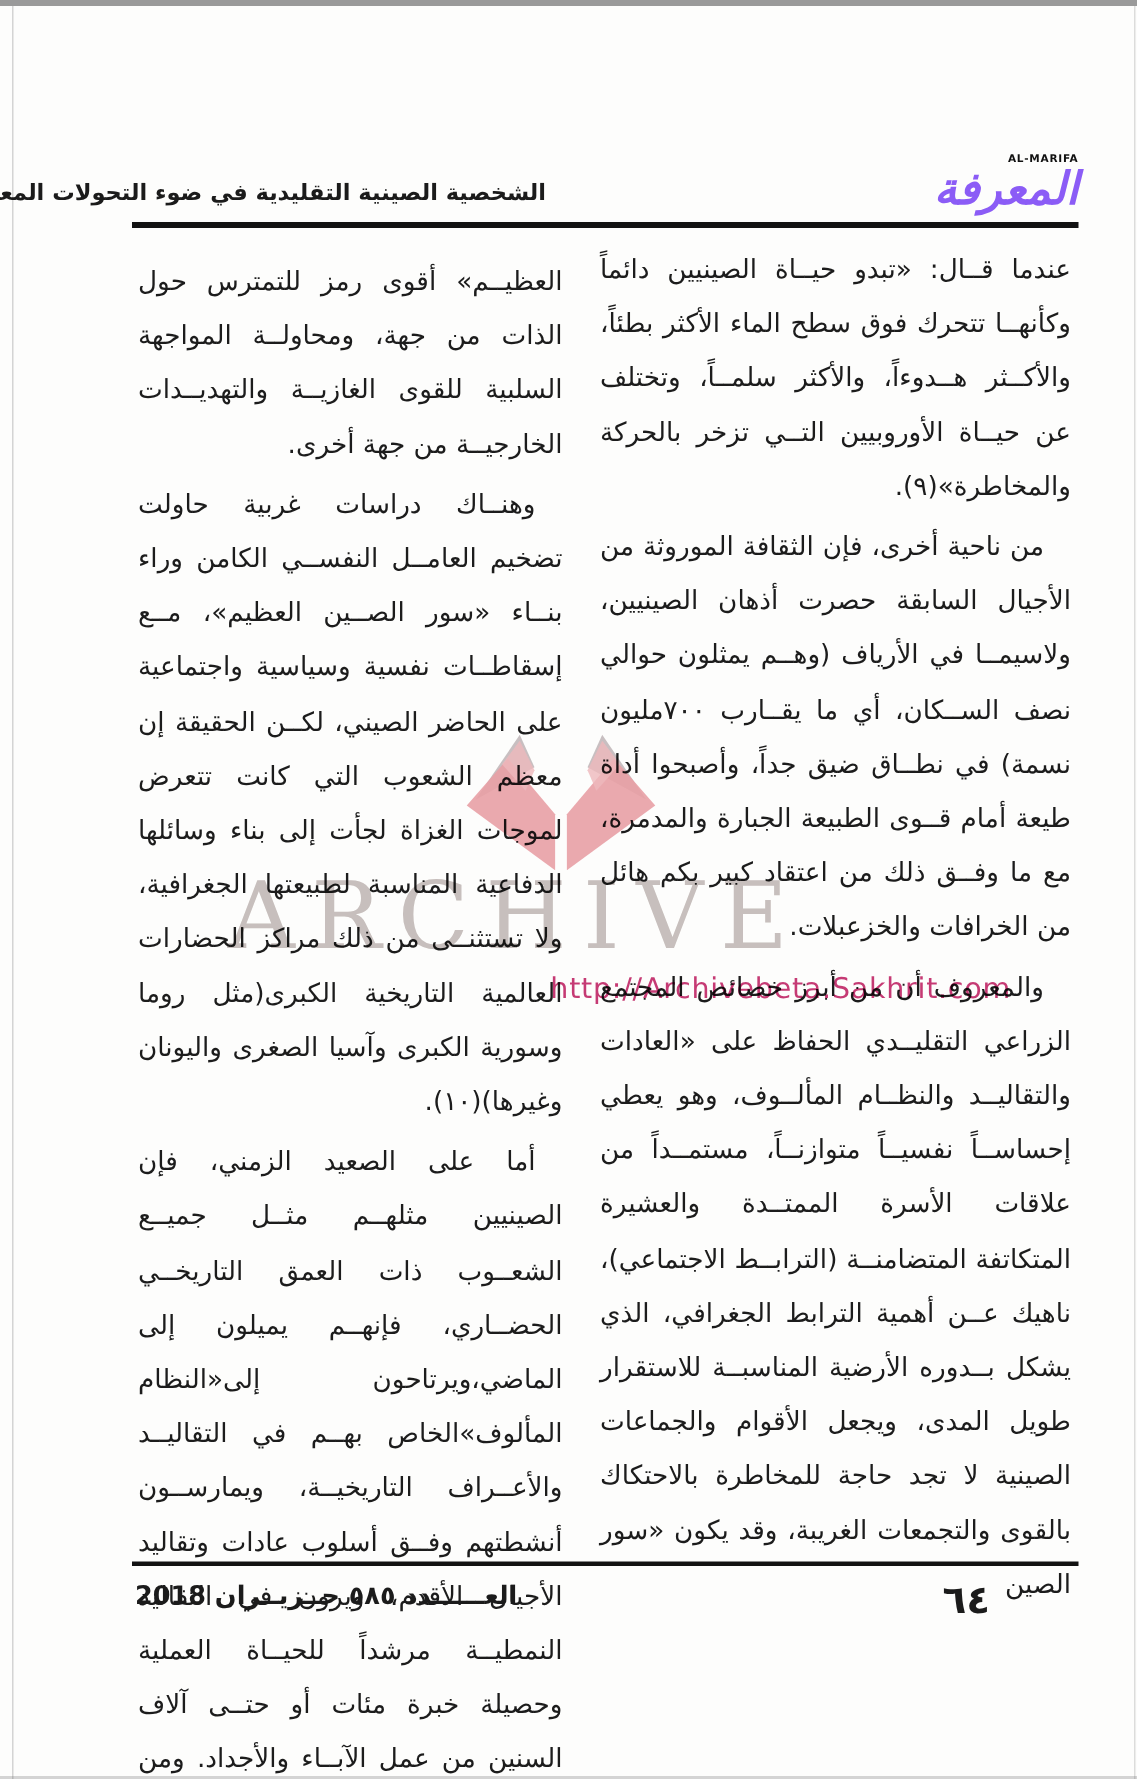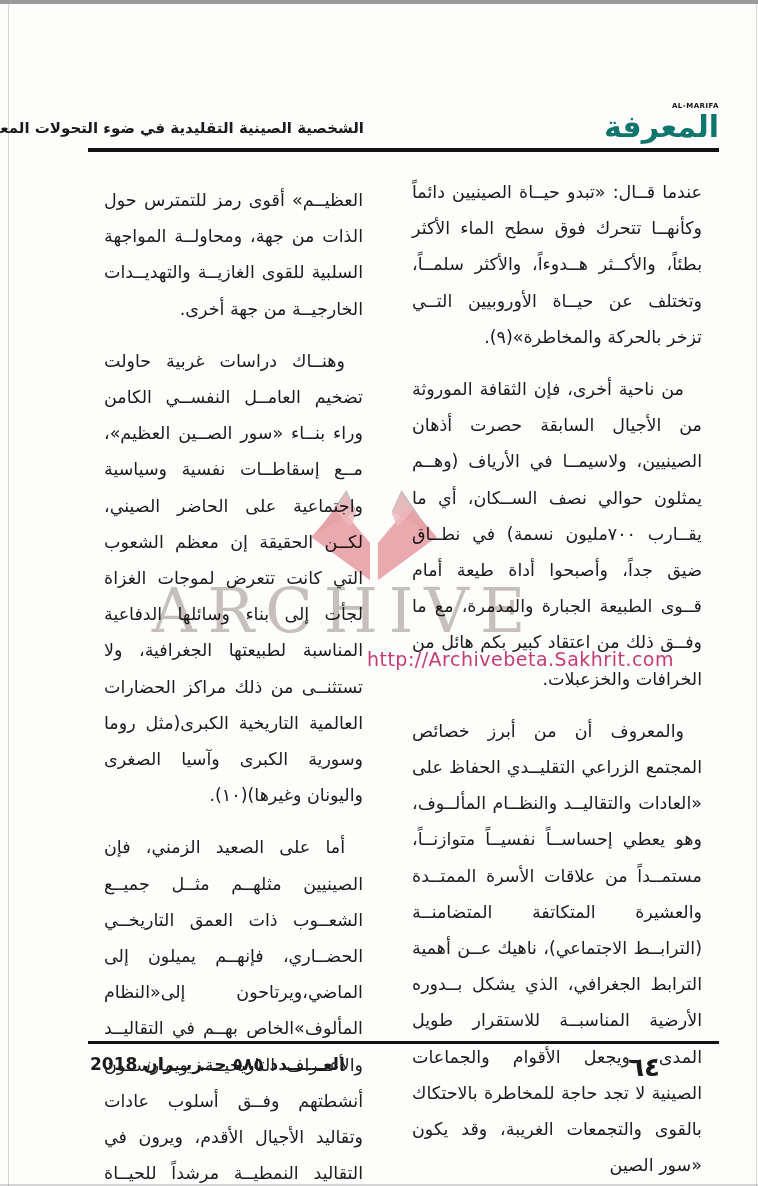--- a/index.html
+++ b/index.html
@@ -18,27 +18,27 @@
   .scan-bottom{position:absolute;bottom:0;left:0;right:0;height:2px;background:rgba(90,90,90,.25);}
 
   
   .article-title{
     position:absolute;left:88px;top:117px;width:276px;
     direction:rtl;text-align:right;
     font-size:15px;font-weight:bold;line-height:1.5;white-space:nowrap;
   }
   .logo-block{position:absolute;right:39px;top:102px;width:96px;text-align:center;}
   .logo-latin{font-size:7px;font-weight:bold;letter-spacing:.5px;color:#111;text-align:right;padding-left:18px;}
-  .logo-ar{font-size:30px;font-weight:bold;line-height:1.15;direction:rtl;color:#0f766e;letter-spacing:-1px;}
+  .logo-ar{font-size:30px;font-weight:bold;line-height:1.15;direction:rtl;color:#8b5cf6;letter-spacing:-1px;font-style:italic;}
   .header-rule{position:absolute;top:148px;left:88px;right:39px;height:4px;background:#121212;}
 
   
   .col{position:absolute;direction:rtl;}
   .col p{
-    margin:16px;
+    margin:4px;
     font-size:17.5px;
     line-height:36.2px;
     text-align:justify;
     color:#1c1c1c;
   }
   .col p.indent{text-indent:18px;}
   .col-right{top:158px;right:40px;width:322px;}
   .col-left{top:166px;left:88px;width:291px;}
 
   

